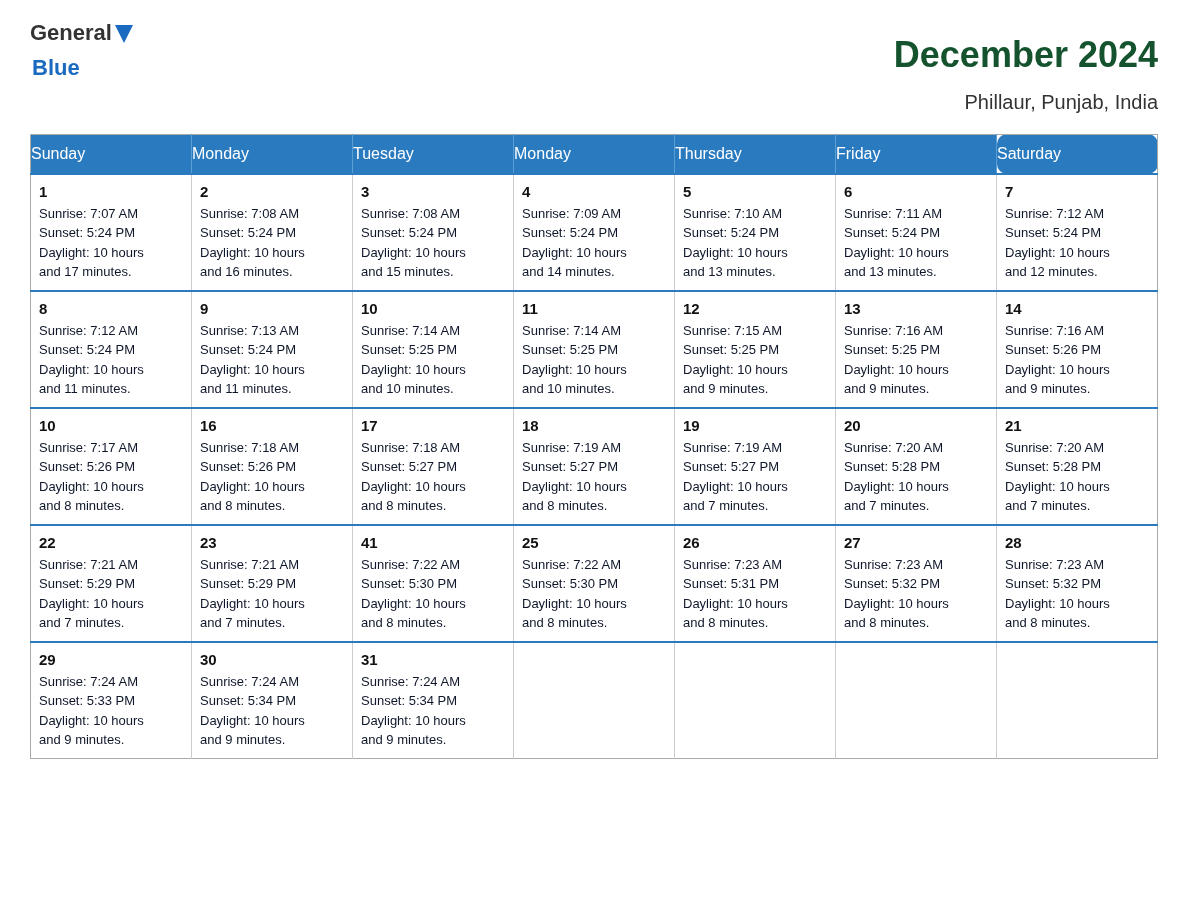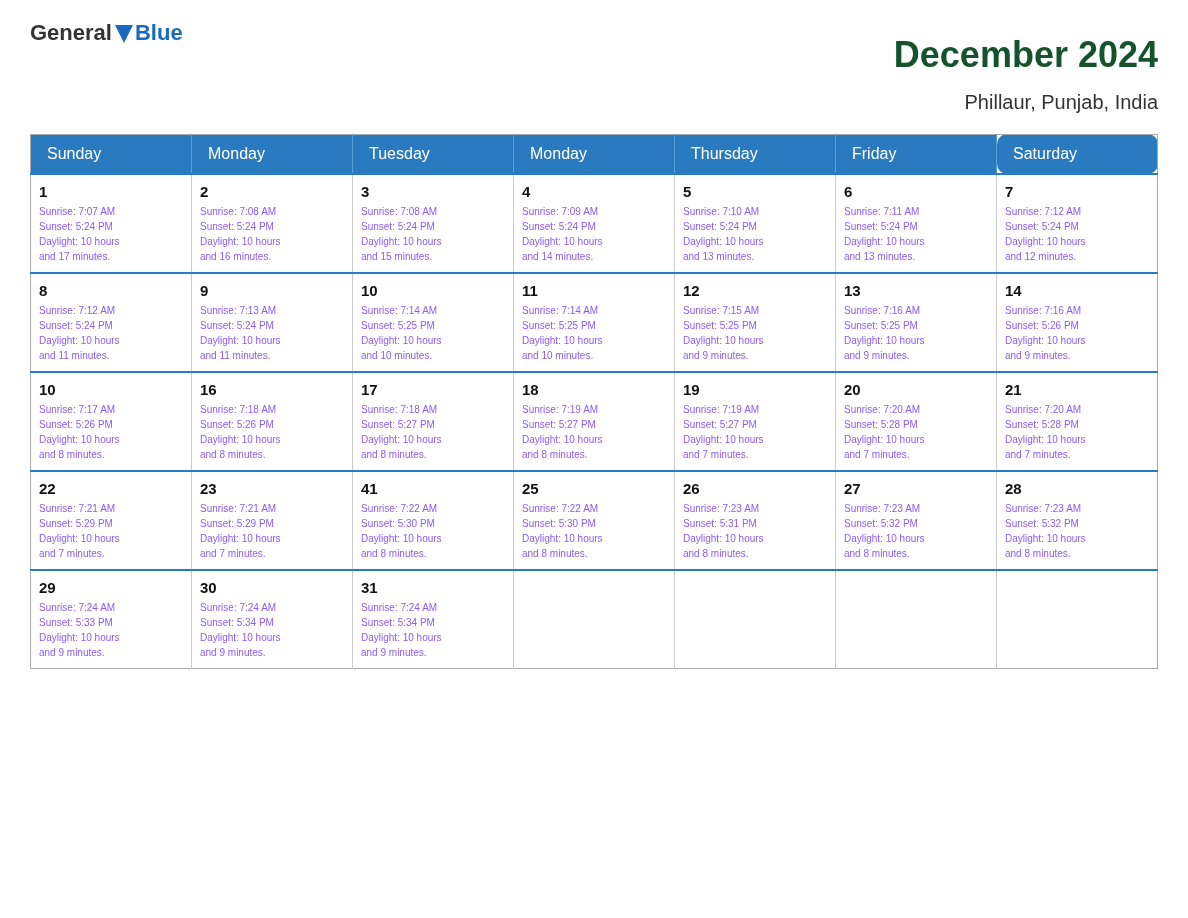--- a/index.html
+++ b/index.html
@@ -21,29 +21,31 @@
       font-weight: bold;
       color: #333;
     }
     .logo-text-blue {
       font-size: 22px;
       font-weight: bold;
       color: #1a6abf;
     }
     .logo-wrapper {
       display: flex;
+      flex-direction: column;
     }
     .logo-line1 {
       display: flex;
       align-items: center;
     }
     .logo-line2 {
       display: flex;
       align-items: center;
       padding-left: 2px;
+      margin-top: 9px;
     }
     .title-area {
       text-align: right;
     }
     .calendar-title {
       font-size: 36px;
       font-weight: bold;
       color: #14532d;
       line-height: 1.1;
       margin-top: 15px;
@@ -56,21 +58,21 @@
     table {
       width: 100%;
       border-collapse: collapse;
       border: 1px solid #aaa;
     }
     thead tr {
       background-color: #2a7abf;
     }
     thead th {
       color: #fff;
-      padding: 10px 16px;
+      padding: 10px 0;
       text-align: left;
       font-size: 16px;
       font-weight: normal;
       border-right: 1px solid #5a9fd4;
     }
     thead th:last-child {
       border-right: none;
       border-radius: 10px;
     }
     tbody tr {
@@ -89,22 +91,22 @@
       border-right: none;
     }
     .day-number {
       font-size: 15px;
       font-weight: bold;
       color: #111;
       display: block;
       margin-bottom: 4px;
     }
     .day-info {
-      font-size: 10px;
-      color: #8b5cf6;
+      font-size: 13px;
+      color: #0f172a;
       line-height: 1.5;
     }
     .empty-cell {
       background: #fff;
     }
   </style>
 </head>
 <body>
 
 <div class="header-area">

